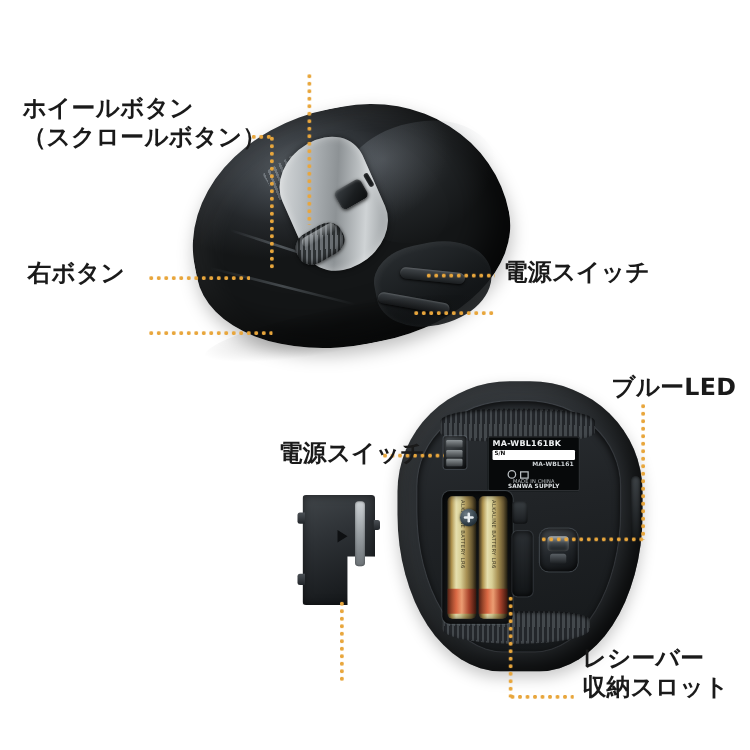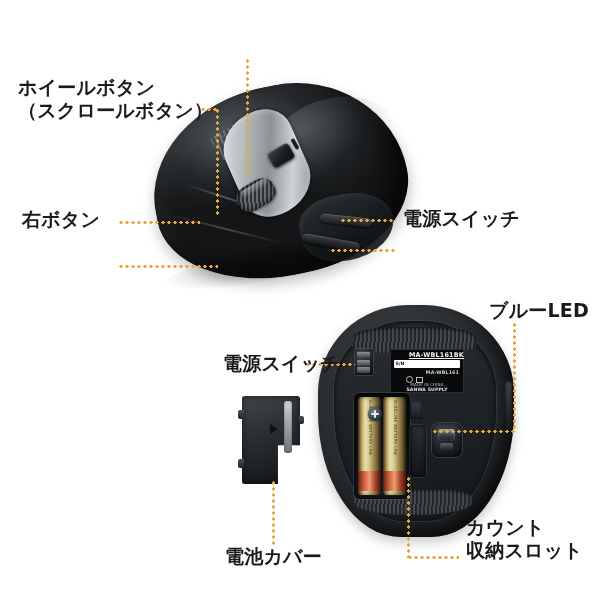--- a/index.html
+++ b/index.html
@@ -231,27 +231,26 @@
     left: 72px; top: 44px;
     width: 74px; height: 44px;
     background: #07090a;
     border-radius: 2px;
     box-shadow: inset 0 0 0 1px rgba(150,160,168,0.25);
     overflow: hidden;
   }
   .mb-label .model {
     position: absolute;
     left: 4px; right: 0; top: 2px;
-    text-align: right;
+    text-align: left;
     color: #f2f4f5;
     font-size: 6.4px;
     font-weight: bold;
     letter-spacing: 0.2px;
     font-family: "DejaVu Sans", "Liberation Sans", sans-serif;
-    text-decoration: underline;
   }
   .mb-label .snbox {
     position: absolute;
     left: 4px; top: 11px;
     width: 66px; height: 8px;
     background: #ffffff;
     border-radius: 1px;
   }
   .mb-label .snbox span {
     position: absolute;
@@ -590,18 +589,17 @@
   <div class="label" style="left:22px; top:208px;">右ボタン</div>
 
 
   <div class="label" style="left:403px; top:207px;">電源スイッチ</div>
 
 
   <div class="label" style="left:469px; top:299px;margin-left:20px;">ブルーLED</div>
 
   <div class="label" style="left:183px; top:352px;margin-left:40px;">電源スイッチ</div>
 
-  <div class="label" style="left:225px; top:545px;">電池カバー</div>
-
-  <div class="label" style="left:466px; top:516px;">カウント
+
+  <div class="label" style="left:466px; top:516px;">レシーバー
 収納スロット</div>
 
 </div>
 
 </body></html>

